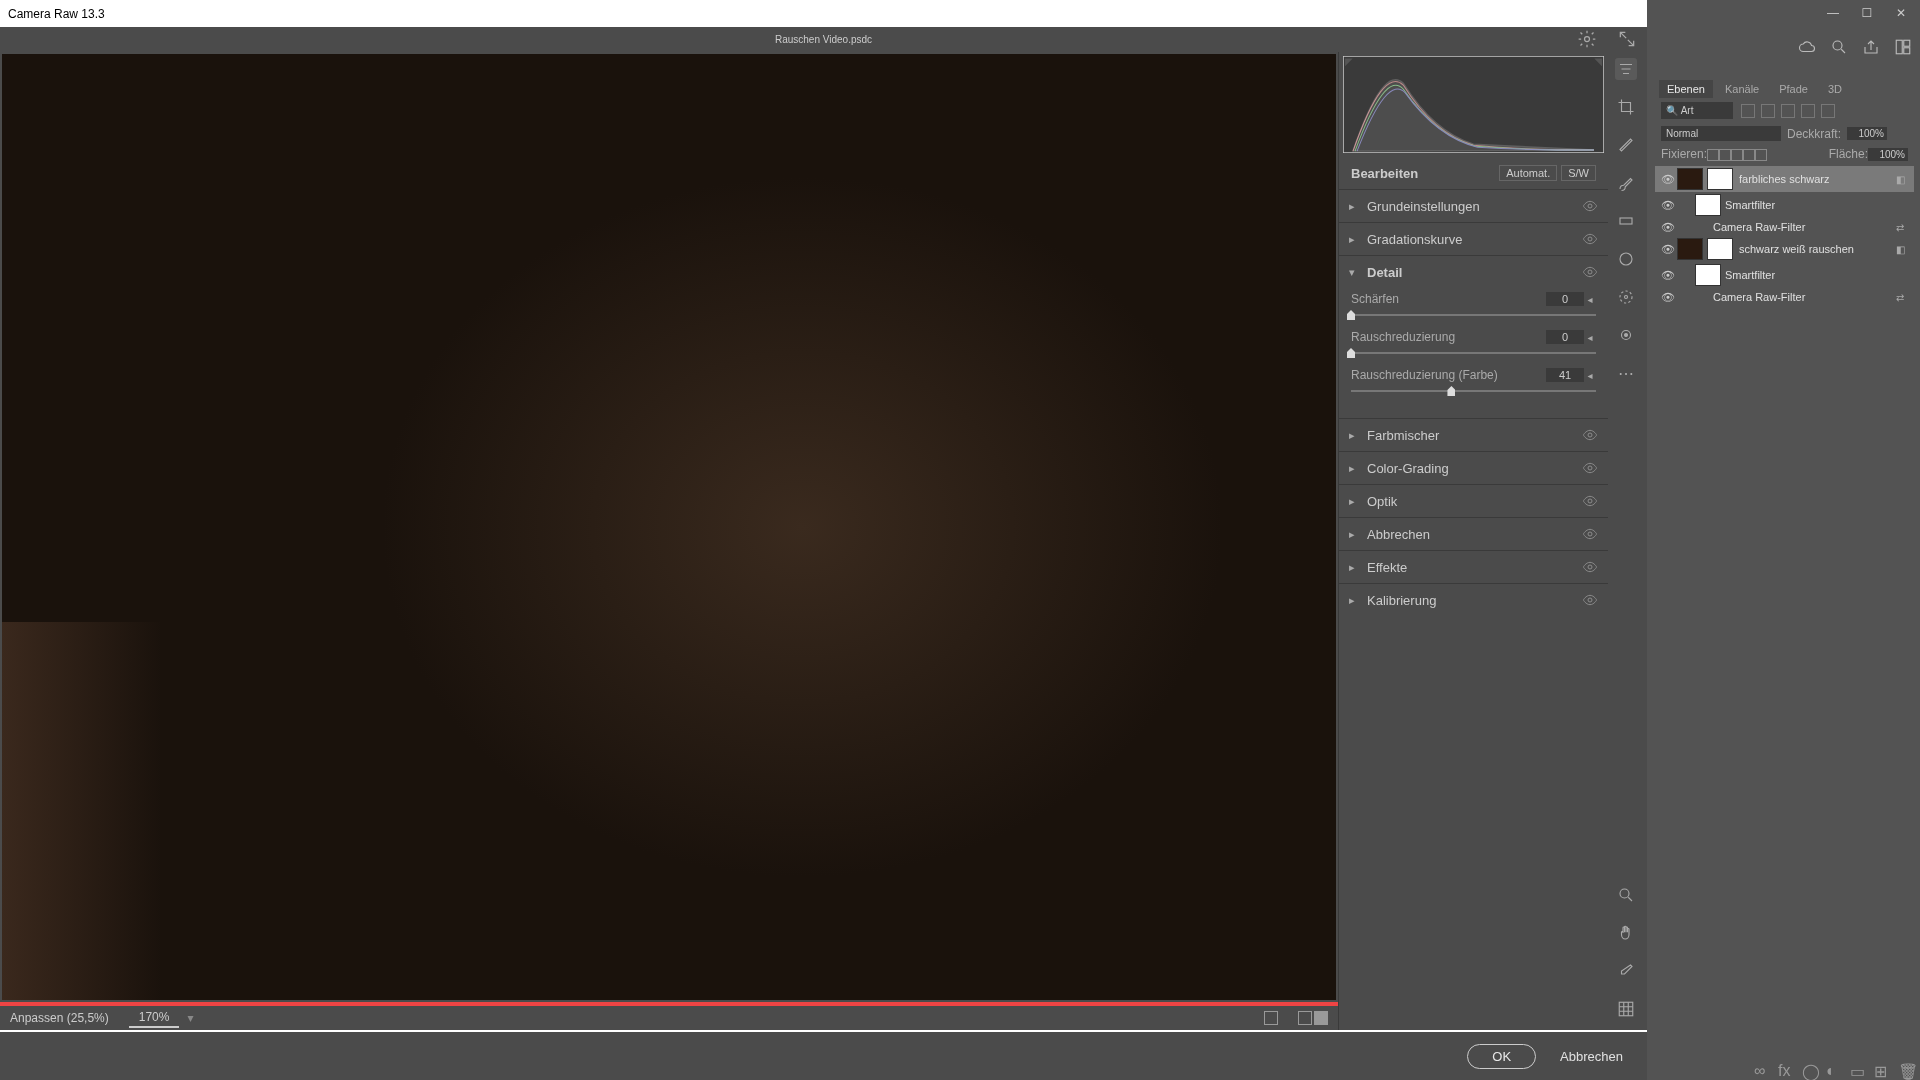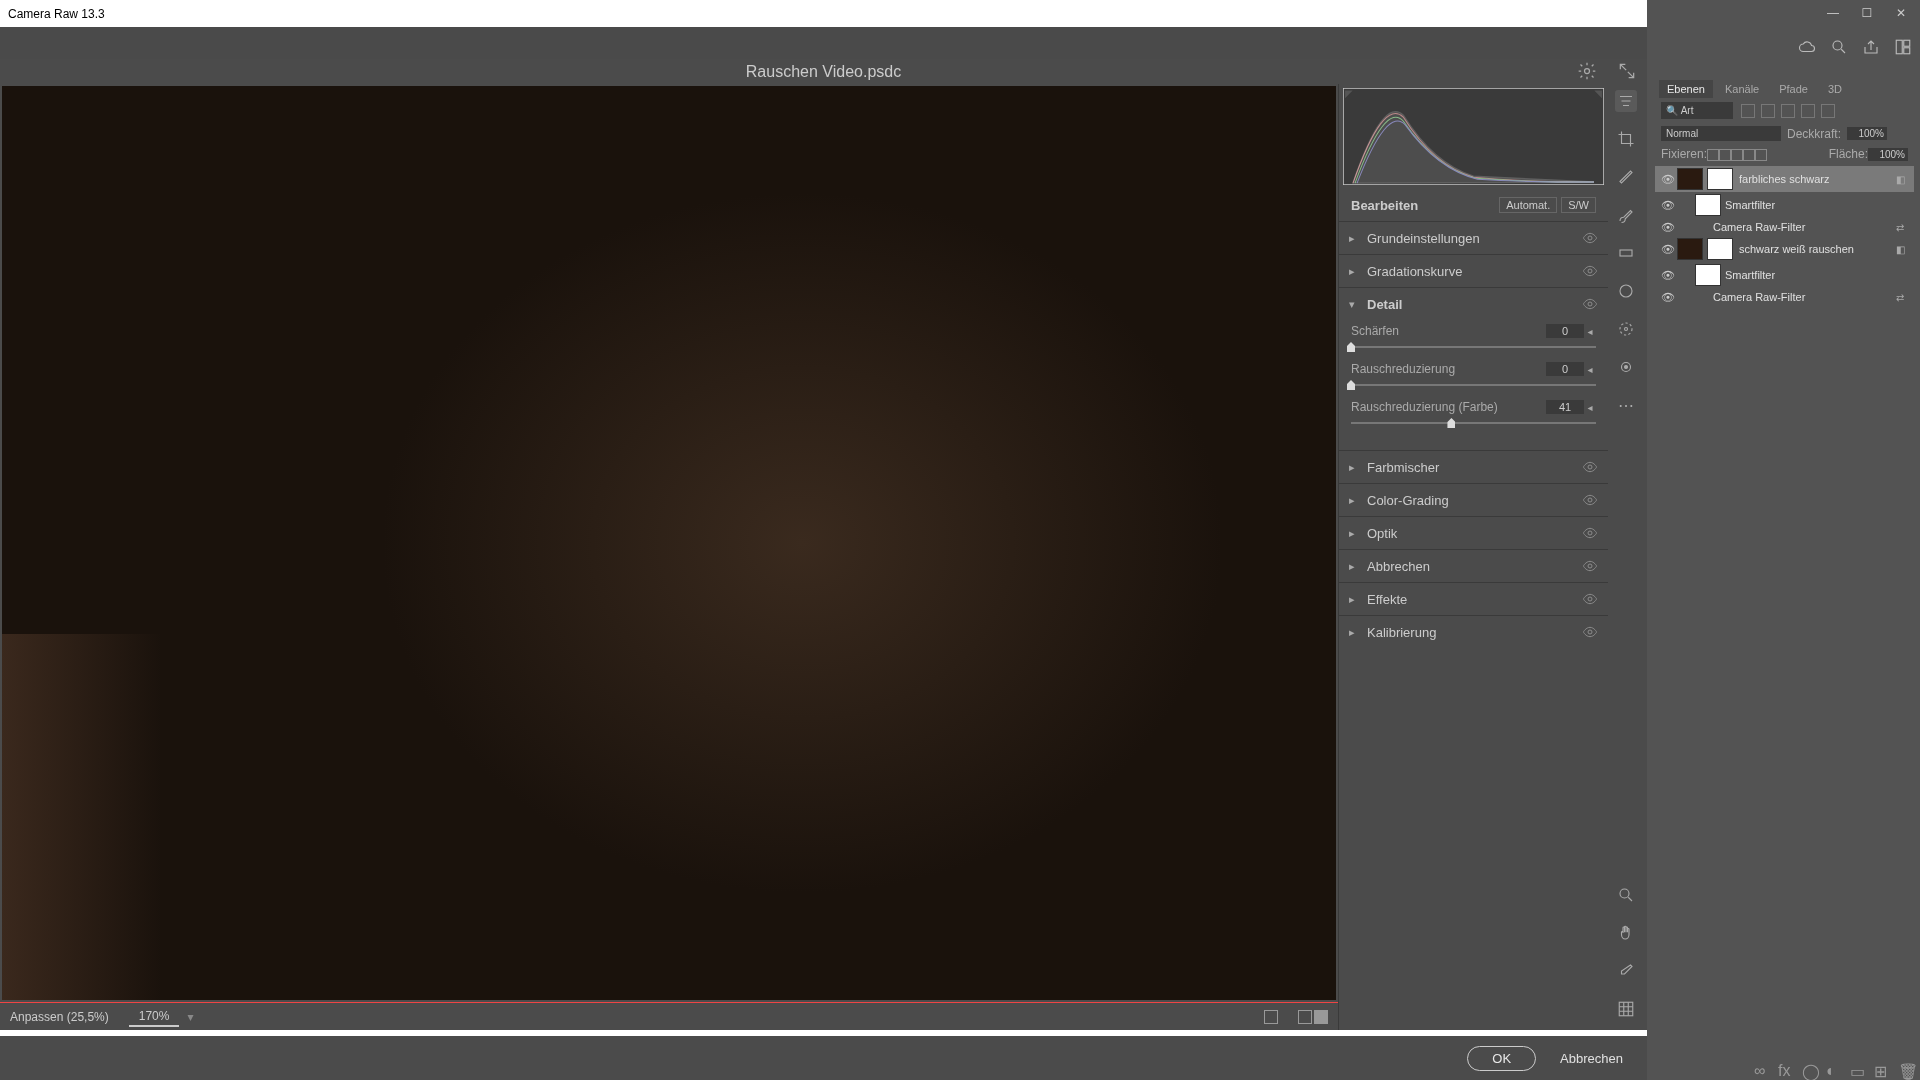--- a/index.html
+++ b/index.html
@@ -1,31 +1,31 @@
 <!DOCTYPE html>
 <html><head>
 <meta charset="utf-8">
 <style>
 * { margin:0; padding:0; box-sizing:border-box; font-family:"Segoe UI",Tahoma,sans-serif; user-select:none; }
 body { background:#323232; color:#ccc; width:1920px; height:1080px; overflow:hidden; position:relative; }
-.cr-window { position:absolute; left:0; top:0; width:1647px; height:1080px; background:#4a4a4a; display:flex; flex-direction:column;gap:32px; }
+.cr-window { position:absolute; left:0; top:0; width:1647px; height:1080px; background:#4a4a4a; display:flex; flex-direction:column; }
 .cr-titlebar { height:27px; background:#fff; color:#000; display:flex; align-items:center; padding:0 8px; font-size:12px; }
 .cr-content { flex:1; display:flex; flex-direction:column; background:#4b4b4b; }
 .cr-header { height:25px; display:flex; align-items:center; justify-content:center; position:relative; }
-.cr-filename { font-size:16px; color:#ccc; }
+.cr-filename { font-size:10px; color:#ccc; }
 .cr-header-icons { position:absolute; right:10px; top:2px; display:flex; gap:20px; }
 .hicon { width:20px; height:20px; color:#aaa; cursor:pointer; display:flex; align-items:center; justify-content:center; }
 .cr-body { flex:1; display:flex; }
 .preview-area { width:1338px; display:flex; flex-direction:column; }
 .preview-image { flex:1; background:
   radial-gradient(ellipse 600px 500px at 60% 50%, #3a2a1e 0%, #1a120c 70%),
   linear-gradient(135deg, #2b1d14 0%, #140d08 100%);
   position:relative; margin:2px; overflow:hidden; }
 .preview-image::after{content:"";position:absolute;left:0;top:60%;width:12%;height:40%;background:linear-gradient(90deg,#6b4a36 0%,transparent 100%);opacity:0.4;}
-.preview-status { height:28px; background:#4b4b4b; display:flex; align-items:center; padding:0 10px; font-size:12px; border-top:1px solid #ef4444;}
+.preview-status { height:28px; background:#4b4b4b; display:flex; align-items:center; padding:0 10px; font-size:12px; border-top:4px solid #ef4444;}
 .preview-status .fit { margin-right:20px; }
 .zoom-box { padding:2px 10px; border-bottom:2px solid #ccc; margin-right:8px;}
 .preview-status-right { margin-left:auto; display:flex; gap:20px;}
 .sq-icon { width:14px; height:14px; border:1px solid #999; display:inline-block; }
 .edit-panel { width:270px; background:#4b4b4b; display:flex; flex-direction:column; border-left:1px solid #3a3a3a; }
 .histogram { height:105px; padding:4px; position:relative;}
 .histogram svg { width:100%; height:100%; }
 .edit-head { padding:8px 12px; display:flex; align-items:center; }
 .edit-head .ttl { font-weight:bold; font-size:13px; }
 .edit-head .btns { margin-left:auto; display:flex; gap:4px;}
@@ -45,21 +45,21 @@
 .slider-row .lab { color:#aaa; }
 .slider-row .val { margin-left:auto; width:38px; background:#3a3a3a; border:none; color:#ccc; font-size:11px; text-align:center; padding:1px 2px;}
 .slider-row .ex { width:12px; text-align:center; color:#aaa; cursor:pointer; font-size:10px;}
 .track { height:2px; background:#777; margin-top:8px; position:relative;}
 .thumb { position:absolute; top:-4px; width:8px; height:10px; background:#ddd; transform:translateX(-50%); clip-path:polygon(50% 0,100% 40%,100% 100%,0 100%,0 40%);}
 .tool-strip { width:36px; background:#4b4b4b; display:flex; flex-direction:column; align-items:center; padding-top:6px; gap:16px;}
 .tool-strip-bottom { margin-top:auto; padding-bottom:10px; display:flex; flex-direction:column; gap:16px;}
 .tool-ic { width:22px; height:22px; color:#aaa; cursor:pointer; display:flex; align-items:center; justify-content:center;}
 .tool-ic.sel { background:#5a5a5a; border-radius:3px; }
 .tool-ic svg{width:18px;height:18px;}
-.cr-footer { height:50px; background:#4b4b4b; display:flex; align-items:center; justify-content:flex-end; padding:0 24px; gap:24px; border-top:6px solid #ffffff;}
+.cr-footer { height:50px; background:#4b4b4b; display:flex; align-items:center; justify-content:flex-end; padding:0 24px; gap:24px; border-top:2px solid #ffffff;}
 .btn-ok { border:1.5px solid #ccc; background:transparent; color:#e8e8e8; padding:4px 24px; border-radius:14px; font-size:13px; cursor:pointer;}
 .btn-cancel { color:#e0e0e0; font-size:13px; cursor:pointer;}
 
 .ps-area { position:absolute; left:1647px; top:0; right:0; bottom:0; background:#535353; }
 .ps-winbtns { position:absolute; top:4px; right:6px; display:flex; gap:8px;}
 .ps-winbtns span { width:26px; height:18px; color:#ccc; display:flex; align-items:center; justify-content:center; cursor:pointer; font-size:12px;}
 .ps-topicons { position:absolute; top:38px; right:8px; display:flex; gap:14px;}
 .ps-topicons .tic { width:18px; height:18px; color:#bbb;}
 .layers-panel { position:absolute; top:78px; left:8px; right:6px; bottom:36px; background:#535353; font-size:11px; color:#ccc;}
 .lp-tabs { display:flex; gap:4px; padding:2px 4px 0;}

